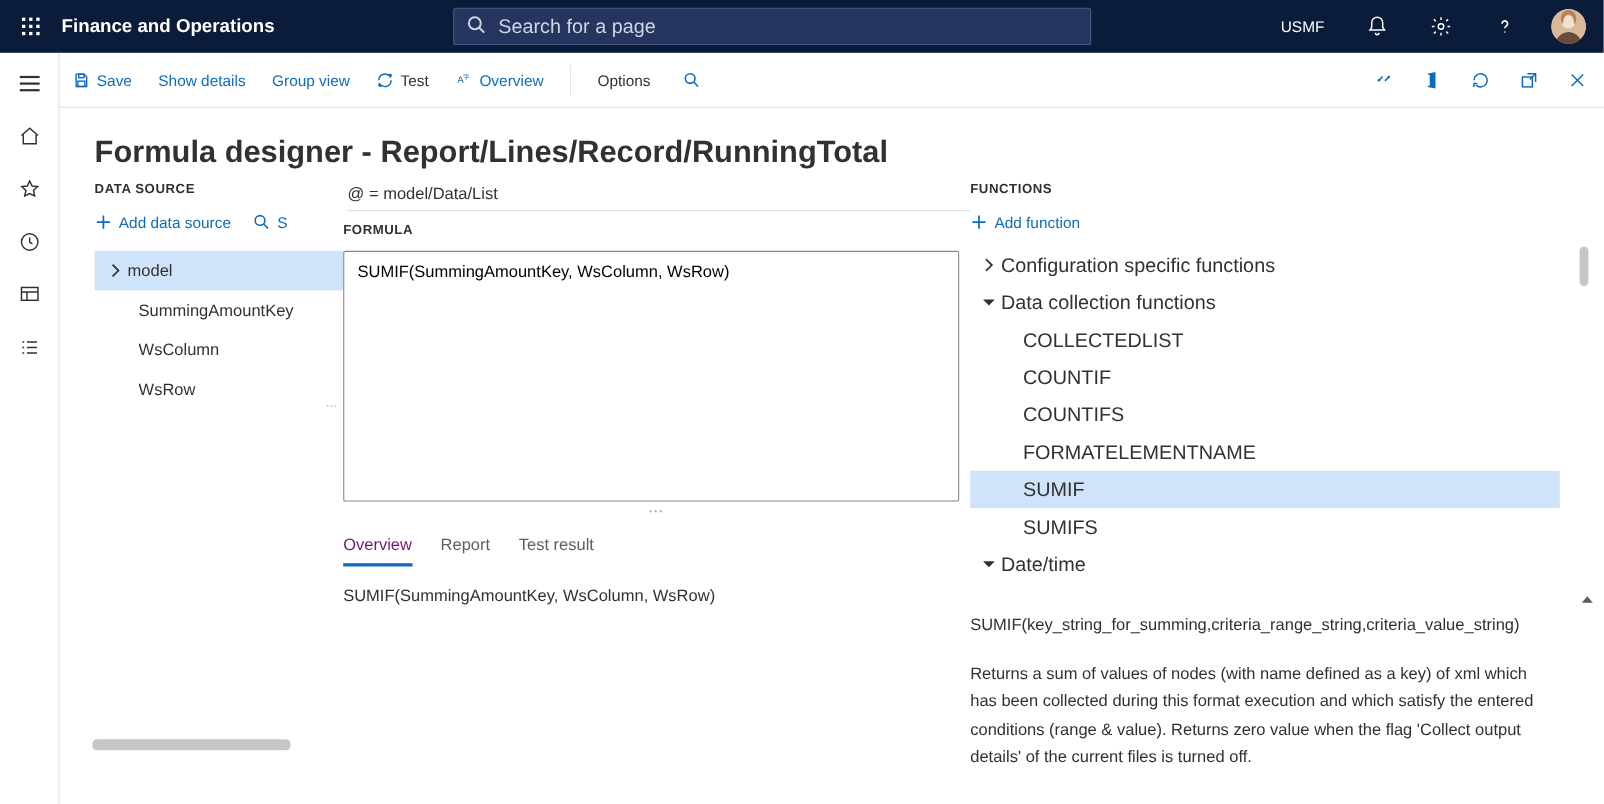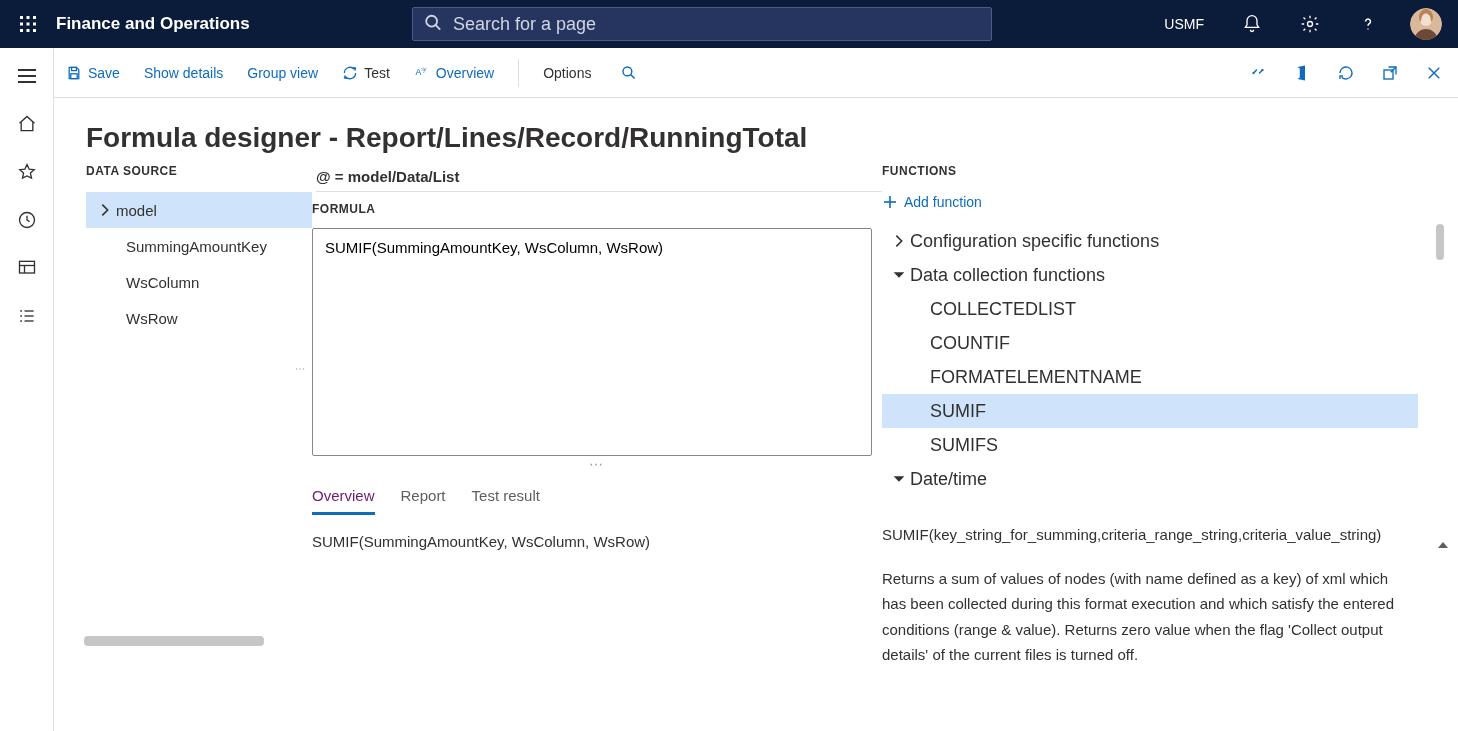--- a/index.html
+++ b/index.html
@@ -55,21 +55,21 @@
   .col-right { flex:1; padding-right: 40px; min-width:0; position:relative; }
   .section-label { font-size:12px; font-weight:700; letter-spacing:0.5px; color:#323130; margin-bottom: 12px; }
   .link-row { display:flex; align-items:center; gap:6px; color: var(--blue-link); cursor:pointer; padding:4px 0; font-size:14px; }
   .ds-actions { display:flex; align-items:center; gap:20px; margin-top:4px; margin-bottom:8px; }
   .tree { margin-top: 14px; }
   .tree-row { display:flex; align-items:center; height:36px; padding-left:8px; cursor:pointer; font-size:15px; }
   .tree-row.root { background: var(--light-blue-row); }
   .tree-row.child { padding-left: 40px; color:#323130; }
   .tree-caret { width:22px; display:flex; justify-content:center; }
   
-  .crumb { color:#323130; font-size:15px; margin: 4px 0 8px 4px; padding-bottom:6px; border-bottom:1px solid var(--border);font-weight:bold; }
+  .crumb { color:#323130; font-size:15px; margin: 4px 0 8px 4px; padding-bottom:6px; border-bottom:1px solid var(--border); }
   .formula-box { width:560px; height:228px; border:1px solid #8a8886; border-radius:2px; padding:10px 12px; font-size:15px; background:#fff; resize:none; outline:none; font-family:inherit; }
   .split-dots { text-align:center; color:#a19f9d; font-size:14px; letter-spacing:2px; line-height:10px; }
   .tabs { display:flex; gap:26px; margin-top:14px; border-bottom: none; }
   .tab { padding: 4px 0 8px 0; cursor:pointer; color: var(--gray-text); font-size:15px; }
   .tab.active { color:#701a75; border-bottom:3px solid var(--blue-link); font-weight:400; }
   .overview-text { margin-top: 18px; font-size:15px; }
   
   .fn-tree { margin-top: 10px; position:relative; }
   .fn-row { display:flex; align-items:center; height:34px; cursor:pointer; font-size:18px; padding-left:6px; }
   .fn-row .caret { width:22px; display:flex; justify-content:center; }
@@ -273,20 +273,36 @@
       </div>
     </div>
 
     <div class="content">
       <div class="page-title">Formula designer - Report/Lines/Record/RunningTotal</div>
 
       <div class="cols">
 
         <div class="col-left">
           <div class="section-label">DATA SOURCE</div>
+          <div class="ds-actions">
+            <div class="link-row">
+              <svg class="i16" viewBox="0 0 16 16" stroke="currentColor" stroke-width="1.6">
+                  <line x1="8" y1="2" x2="8" y2="14"></line>
+                  <line x1="2" y1="8" x2="14" y2="8"></line>
+                </svg>
+              <span>Add data source</span>
+            </div>
+            <div class="link-row">
+              <svg class="i16" viewBox="0 0 20 20" stroke="currentColor" fill="none" stroke-width="1.8">
+                  <circle cx="8" cy="8" r="5.5"></circle>
+                  <line x1="12" y1="12" x2="17" y2="17"></line>
+                </svg>
+              <span>S</span>
+            </div>
+          </div>
           <div class="tree">
             <div class="tree-row root">
               <span class="tree-caret">
                 <svg class="i16" viewBox="0 0 12 12" fill="none" stroke="#323130" stroke-width="1.2">
                     <path d="M4 2l4 4-4 4"></path>
                   </svg>
               </span>
               <span>model</span>
             </div>
             <div class="tree-row child">
@@ -344,20 +360,23 @@
                 </span>
               <span>Data collection functions</span>
             </div>
             <div class="fn-row child">
                 <span>COLLECTEDLIST</span>
               </div>
             <div class="fn-row child">
                 <span>COUNTIF</span>
               </div>
             <div class="fn-row child">
+                <span>COUNTIFS</span>
+              </div>
+            <div class="fn-row child">
                 <span>FORMATELEMENTNAME</span>
               </div>
             <div class="fn-row child selected">
                 <span>SUMIF</span>
               </div>
             <div class="fn-row child">
                 <span>SUMIFS</span>
               </div>
             <div class="fn-row">
               <span class="caret">

